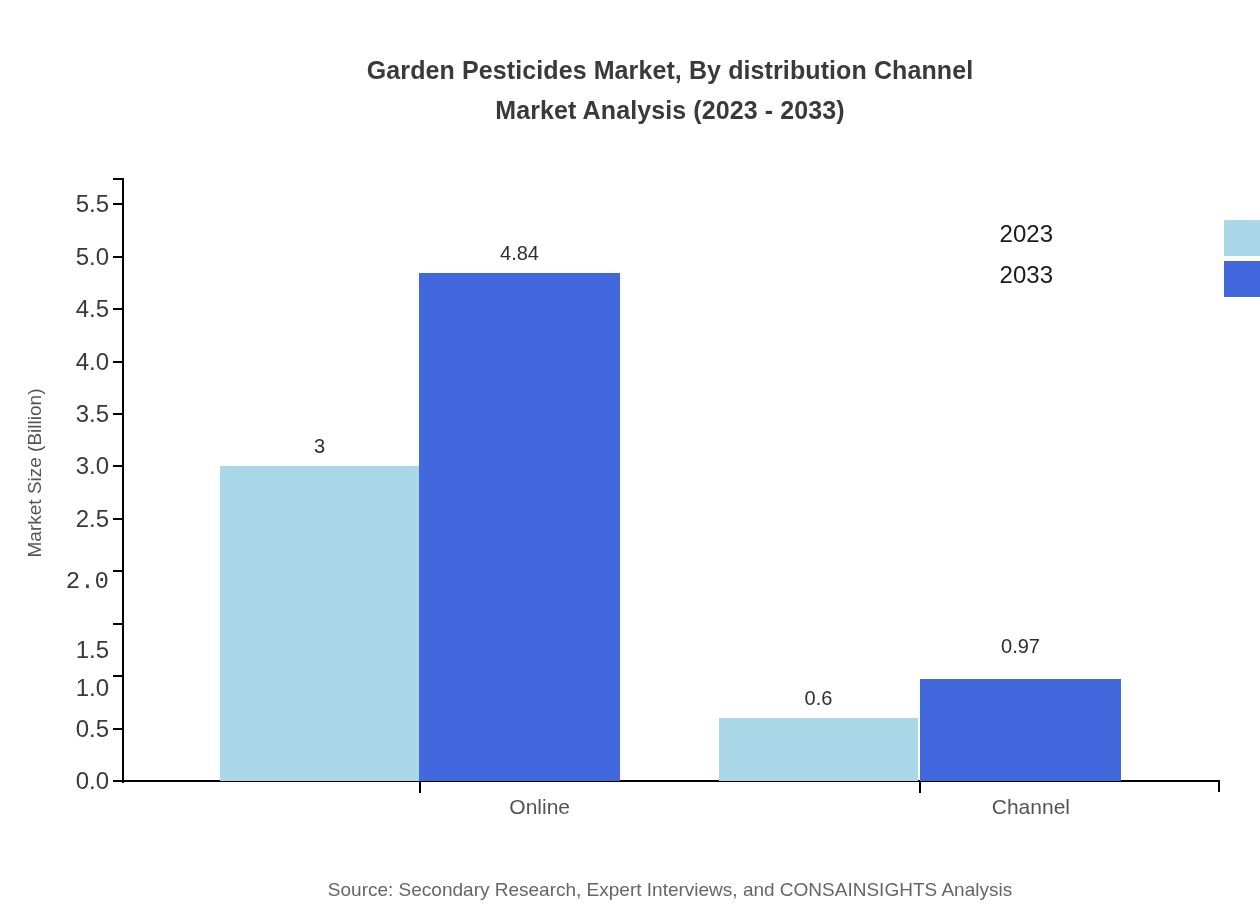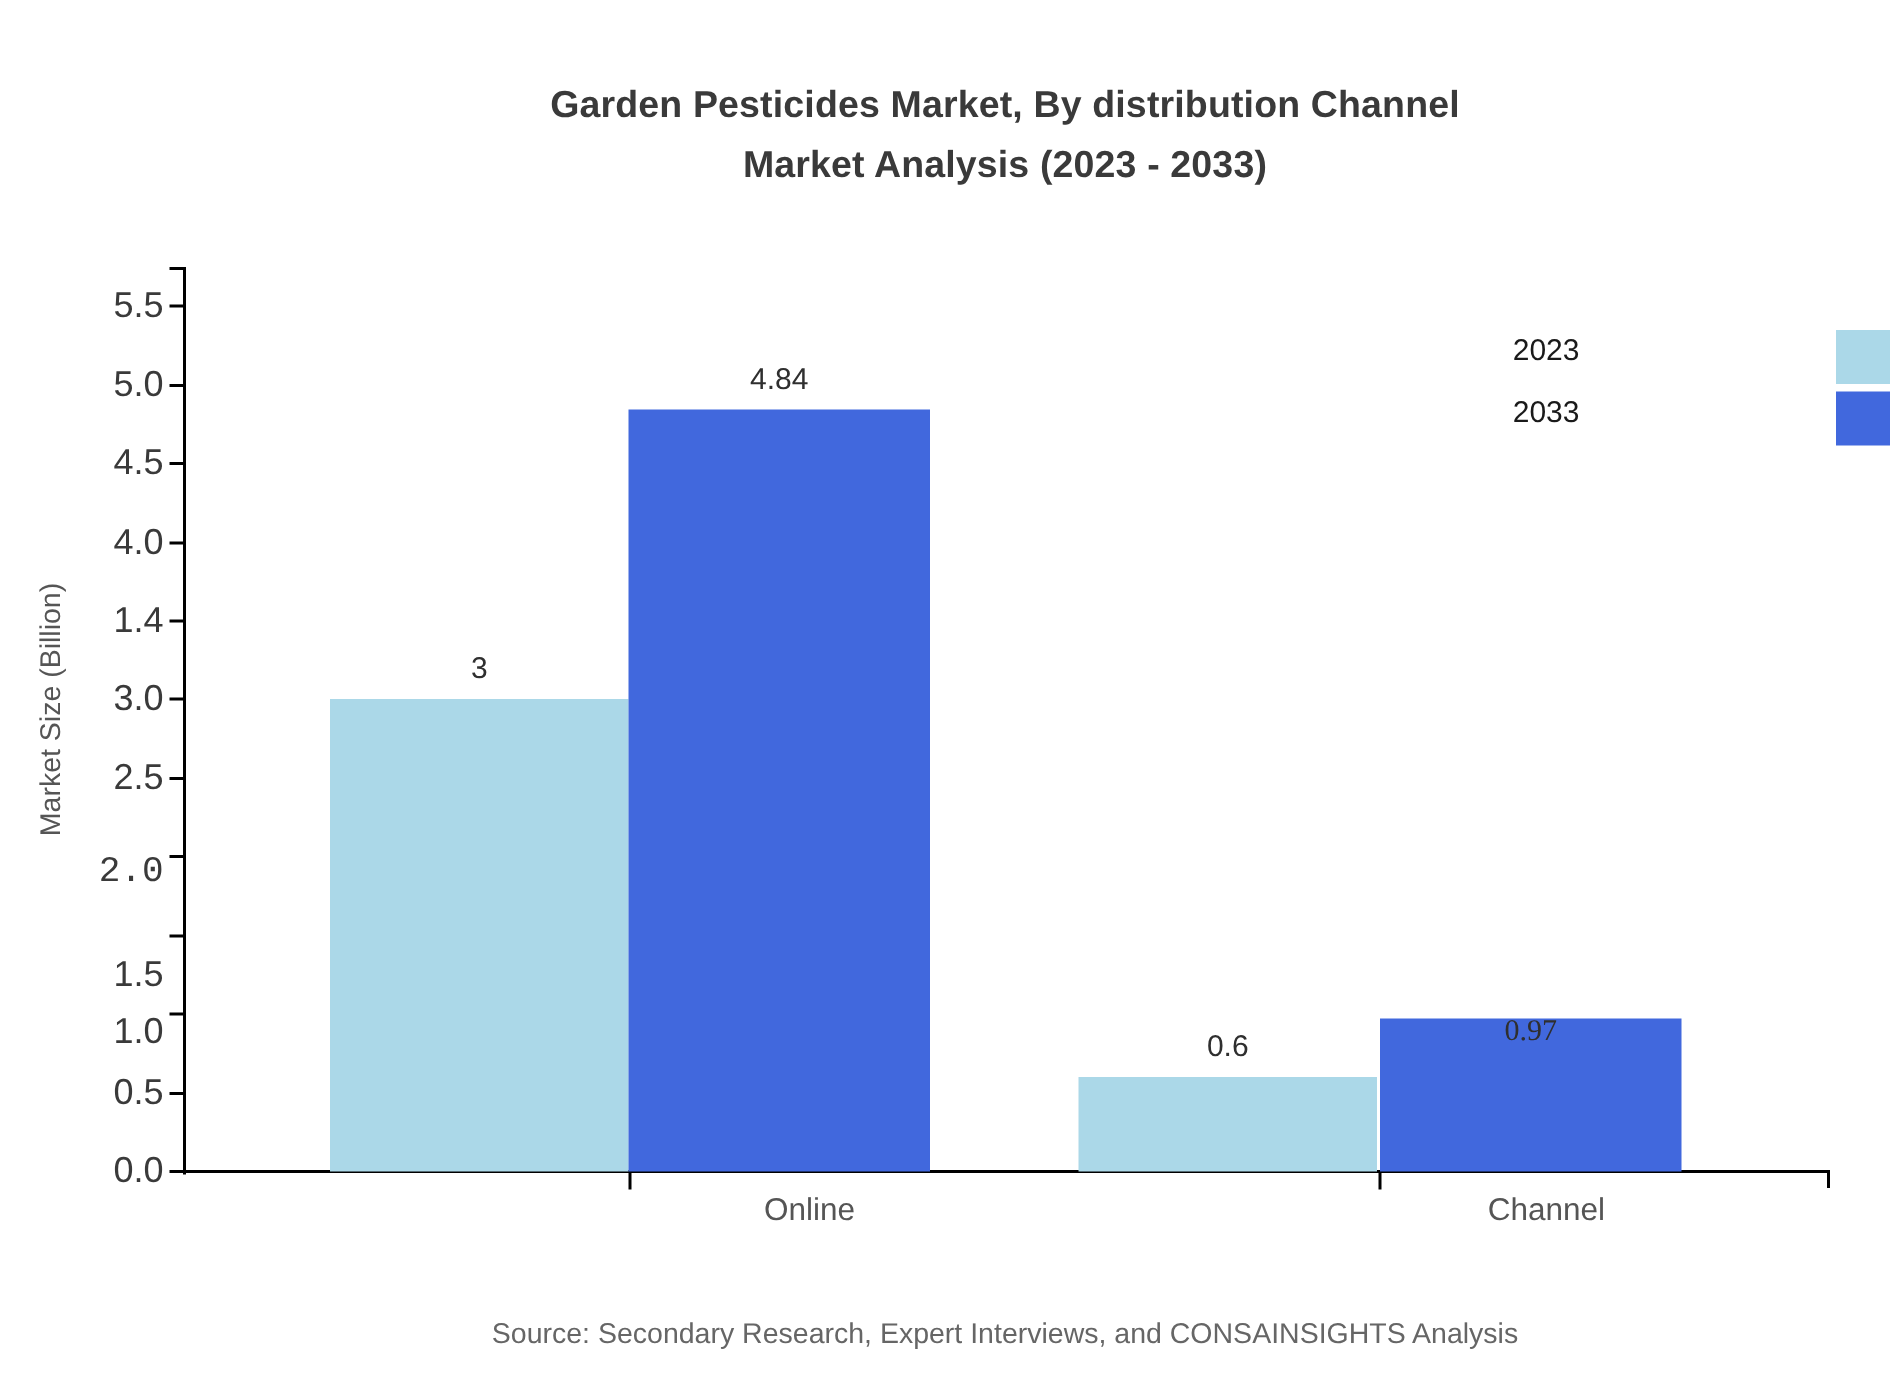--- a/index.html
+++ b/index.html
@@ -80,21 +80,21 @@
     text-align: right; white-space: nowrap;
     font-size: 21px; color: #555555; line-height: 24px;
   }
 
   
   #legend { position: absolute; left: 1100px; top: 215px; }
   .legend-row { position: relative; height: 41px; }
   .legend-label {
     position: absolute; right: 47px; top: 8px;
     text-align: right; white-space: nowrap;
-    font-size: 20px; color: #1a1a1a; line-height: 22px; margin-left: 48px;
+    font-size: 24px; color: #1a1a1a; line-height: 22px; margin-left: 48px;
   }
   .legend-swatch {
     position: absolute; left: 124px; top: 5px;
     width: 42px; height: 36px;
   }
   .legend-swatch.s2023 { background: #abd8e8; }
   .legend-swatch.s2033 { background: #4168dd; }
 
   
   #source-note {
@@ -129,40 +129,40 @@
       <div class="ylabel" style="top: 678px;">1.0</div>
       <div class="ytick" style="top: 622.696px;"></div>
       <div class="ylabel" style="top: 640px;">1.5</div>
       <div class="ytick" style="top: 570.261px;"></div>
       <div class="ylabel" style="top: 572px; font-family: Liberation Mono, monospace;">2.0</div>
       <div class="ytick" style="top: 517.826px;"></div>
       <div class="ylabel" style="top: 508.826px;">2.5</div>
       <div class="ytick" style="top: 465.391px;"></div>
       <div class="ylabel" style="top: 456.391px;">3.0</div>
       <div class="ytick" style="top: 412.957px;"></div>
-      <div class="ylabel" style="top: 403.957px;">1.4</div>
+      <div class="ylabel" style="top: 403.957px;">3.5</div>
       <div class="ytick" style="top: 360.522px;"></div>
       <div class="ylabel" style="top: 351.522px;">4.0</div>
       <div class="ytick" style="top: 308.087px;"></div>
       <div class="ylabel" style="top: 299.087px;">4.5</div>
       <div class="ytick" style="top: 255.652px;"></div>
       <div class="ylabel" style="top: 246.652px;">5.0</div>
       <div class="ytick" style="top: 203.217px;"></div>
       <div class="ylabel" style="top: 194.217px;">5.5</div>
     </div>
 
   <div id="bars-layer">
       <div class="bar s2023" style="left: 220px; width: 199px; height: 314.609px; top: 466.391px; bottom: auto; position: absolute; background: rgb(171, 216, 232);"></div>
       <div class="barlabel" style="left: 220px; width: 199px; top: 436.391px;">3</div>
       <div class="bar s2033" style="left: 419px; width: 201px; height: 507.569px; top: 273.431px; bottom: auto; position: absolute; background: rgb(65, 104, 221);"></div>
       <div class="barlabel" style="left: 419px; width: 201px; top: 243.431px;">4.84</div>
       <div class="bar s2023" style="left: 719px; width: 199px; height: 62.9217px; top: 718.078px; bottom: auto; position: absolute; background: rgb(171, 216, 232);"></div>
       <div class="barlabel" style="left: 719px; width: 199px; top: 688.078px;">0.6</div>
       <div class="bar s2033" style="left: 920px; width: 201px; height: 101.723px; top: 679.277px; bottom: auto; position: absolute; background: rgb(65, 104, 221);"></div>
-      <div class="barlabel" style="left: 920px; width: 201px; top: 677px; font-family: Liberation Serif, serif;">0.97</div>
+      <div class="barlabel" style="left: 920px; width: 201px; top: 636px;">0.97</div>
     </div>
 
   <div id="xticks-layer">
       <div class="xtick" style="left: 419px;"></div>
       <div class="xlabel" style="left: 270px; width: 300px;">Online</div>
       <div class="xtick" style="left: 919px;"></div>
       <div class="xlabel" style="left: 770px; width: 300px;">Channel</div>
     </div>
 
   <div id="legend">

